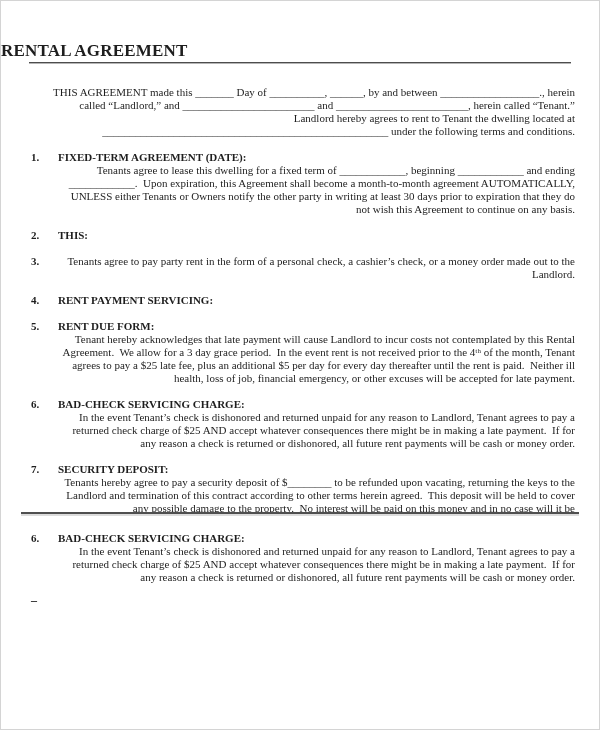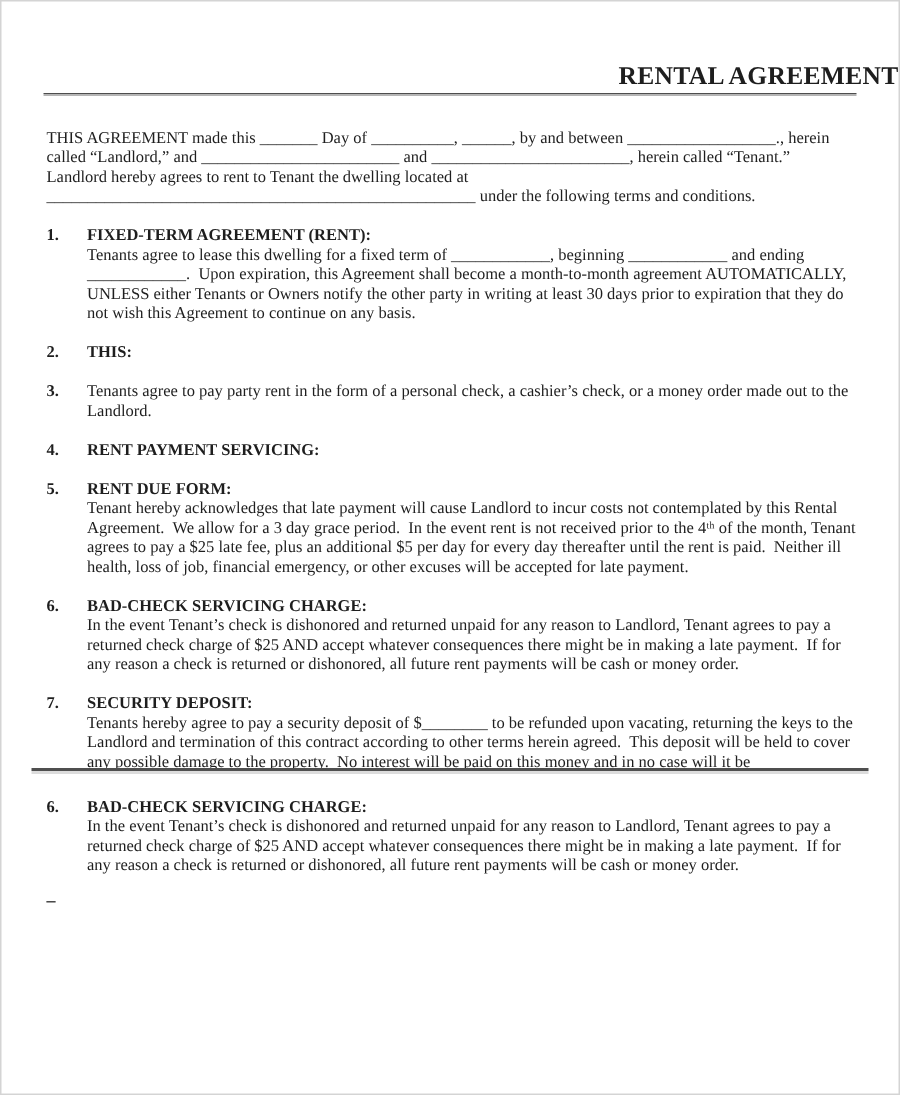--- a/index.html
+++ b/index.html
@@ -8,37 +8,37 @@
     width: 600px;
     height: 730px;
     box-sizing: border-box;
     background: #ffffff;
     border: 1px solid #d4d4d4;
     overflow: hidden;
     font-family: "Liberation Serif", "DejaVu Serif", serif;
     color: #1e1e1e;
   }
   .title {
-    margin: 40px 0 0 16px;
-    text-align: right;
+    margin: 40px 0 0 0;
+    text-align: left;
     font-size: 17px;
     line-height: 20px;
     font-weight: bold;
     letter-spacing: 0.2px;
   }
   .title-rule {
     margin: 1px 28px 0 28px;
     height: 2px;
     background: linear-gradient(to bottom, #4d4d4d 0 1px, #b5b5b5 1px 2px);
   }
   .textline {
     font-size: 11px;
     line-height: 13px;
     white-space: pre-wrap;
-    text-align: left;
+    text-align: right;
   }
   .intro {
     margin: 22px 24px 0 30px;
   }
   .section {
     display: flex;
     margin: 13px 24px 0 30px;
   }
   .section .num {
     flex: none;
@@ -79,21 +79,21 @@
   <div class="title-rule"></div>
 
   <p class="intro textline">THIS AGREEMENT made this _______ Day of __________, ______, by and between __________________., herein
 called “Landlord,” and ________________________ and ________________________, herein called “Tenant.”
 Landlord hereby agrees to rent to Tenant the dwelling located at
 ____________________________________________________ under the following terms and conditions.</p>
 
   <div class="section">
     <div class="num">1.</div>
     <div class="content">
-      <div class="heading">FIXED-TERM AGREEMENT (RENT):</div>
+      <div class="heading">FIXED-TERM AGREEMENT (DATE):</div>
       <div class="textline">Tenants agree to lease this dwelling for a fixed term of ____________, beginning ____________ and ending ____________.  Upon expiration, this Agreement shall become a month-to-month agreement AUTOMATICALLY, UNLESS either Tenants or Owners notify the other party in writing at least 30 days prior to expiration that they do not wish this Agreement to continue on any basis.</div>
     </div>
   </div>
 
   <div class="section">
     <div class="num">2.</div>
     <div class="content">
       <div class="heading">THIS:</div>
     </div>
   </div>

